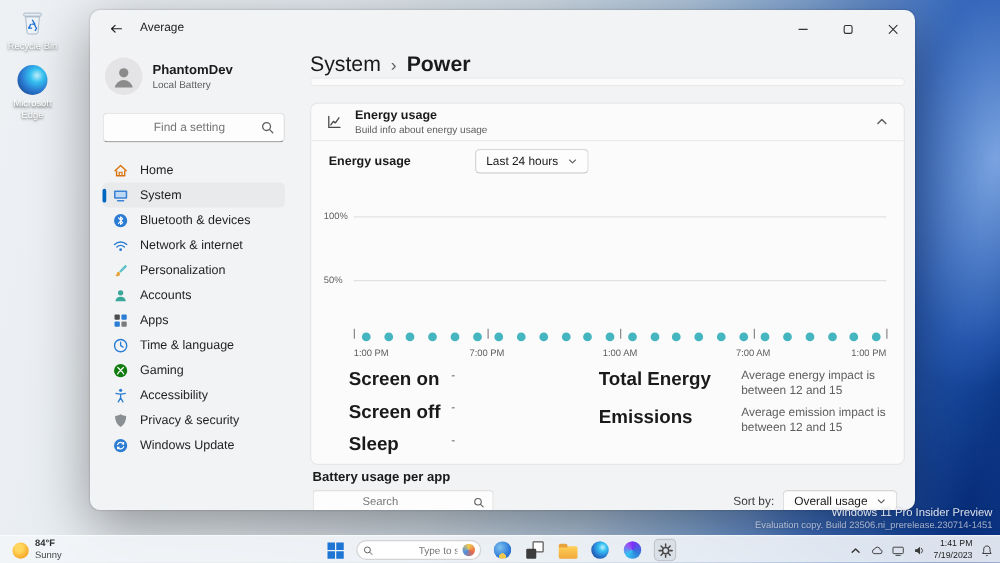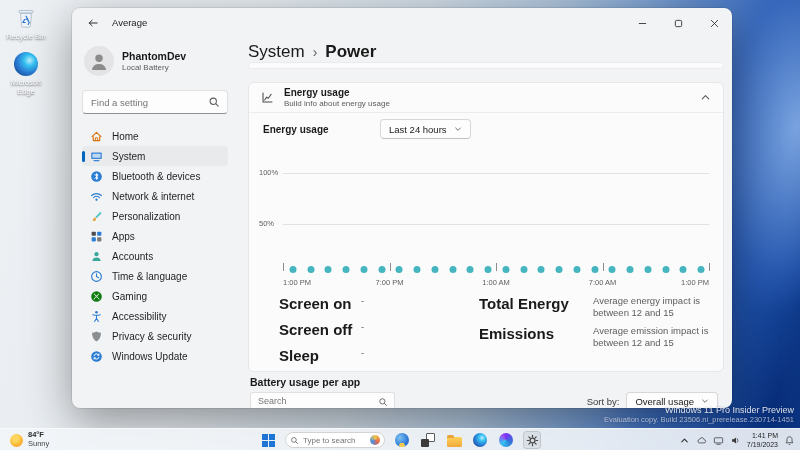--- a/index.html
+++ b/index.html
@@ -10,21 +10,21 @@
     background:linear-gradient(102deg,#eef1f4 0%,#e3e9ee 30%,#cfdae4 48%,#adc3da 62%,#7fa2cf 72%,#4a78c2 82%,#1d4fa6 91%,#0a3787 100%);
     color:#1a1a1a;
   }
   .bloom { position:absolute; right:-60px; top:-40px; width:260px; height:560px; transform:rotate(10deg); filter:blur(3px); z-index:0;
     background:
       radial-gradient(ellipse 120px 250px at 68% 28%, rgba(140,180,235,.85), rgba(60,110,200,.35) 60%, transparent 75%),
       radial-gradient(ellipse 150px 300px at 42% 58%, rgba(30,80,170,.9), transparent 70%),
       radial-gradient(ellipse 100px 210px at 78% 78%, rgba(8,45,120,.95), transparent 75%);
   }
   button { background:none; border:none; padding:0; font-family:inherit; cursor:default; }
-  input { font-family:inherit; }
+  input { font-family:inherit;margin-left:32px; }
   svg { display:block; }
 
   
   .desktop-icon { position:absolute; width:44px; text-align:center; z-index:1; }
   .di-glyph { display:block; width:24px; height:24px; margin:0 auto 2px; }
   .di-label { font-size:7.5px; color:#fff; text-shadow:0 1px 2px rgba(0,0,0,.65); line-height:1.2; display:block; }
   #di-recycle { left:4px; top:6px; }
   #di-edge { left:4px; top:52px; }
   .edge-circle { border-radius:50%; background:radial-gradient(circle at 65% 35%, #bfeffb 0%, #35c1f1 25%, #2b7cd3 55%, #174a96 85%); }
 
@@ -272,36 +272,36 @@
             <svg viewBox="0 0 16 16">
               <path d="M12.7 2.3 6.5 8.5l1.6 1.6 6.2-6.2z" fill="#58c1c7"></path>
               <path d="M6 9.2c-1.2.2-1.8 1-2 2.3-.1.8-.6 1.3-1.4 1.5 1.6 1 3.8.7 4.6-.7.5-.9.3-1.9-.4-2.6z" fill="#e7a33e"></path>
             </svg>
           </span>
           <span class="nav-label">Personalization</span>
         </div>
         <div class="nav-item">
           <span class="nav-icon">
             <svg viewBox="0 0 16 16">
+              <circle cx="8" cy="5.2" r="2.6" fill="#3aa79b"></circle>
+              <path d="M2.8 13.5a5.3 5.3 0 0 1 10.4 0z" fill="#3aa79b"></path>
+            </svg>
+          </span>
+          <span class="nav-label">Accounts</span>
+        </div>
+        <div class="nav-item">
+          <span class="nav-icon">
+            <svg viewBox="0 0 16 16">
               <rect x="2" y="2" width="5.2" height="5.2" rx="1" fill="#4d4d4d"></rect>
               <rect x="8.8" y="2" width="5.2" height="5.2" rx="1" fill="#2b7cd3"></rect>
               <rect x="2" y="8.8" width="5.2" height="5.2" rx="1" fill="#2b7cd3"></rect>
               <rect x="8.8" y="8.8" width="5.2" height="5.2" rx="1" fill="#7a7a7a"></rect>
             </svg>
           </span>
           <span class="nav-label">Apps</span>
-        </div>
-        <div class="nav-item">
-          <span class="nav-icon">
-            <svg viewBox="0 0 16 16">
-              <circle cx="8" cy="5.2" r="2.6" fill="#3aa79b"></circle>
-              <path d="M2.8 13.5a5.3 5.3 0 0 1 10.4 0z" fill="#3aa79b"></path>
-            </svg>
-          </span>
-          <span class="nav-label">Accounts</span>
         </div>
         <div class="nav-item">
           <span class="nav-icon">
             <svg viewBox="0 0 16 16">
               <circle cx="8" cy="8" r="6" fill="none" stroke="#2b7cd3" stroke-width="1.4"></circle>
               <path d="M8 4.5V8l2.5 1.5" fill="none" stroke="#2b7cd3" stroke-width="1.3" stroke-linecap="round"></path>
             </svg>
           </span>
           <span class="nav-label">Time &amp; language</span>
         </div>

